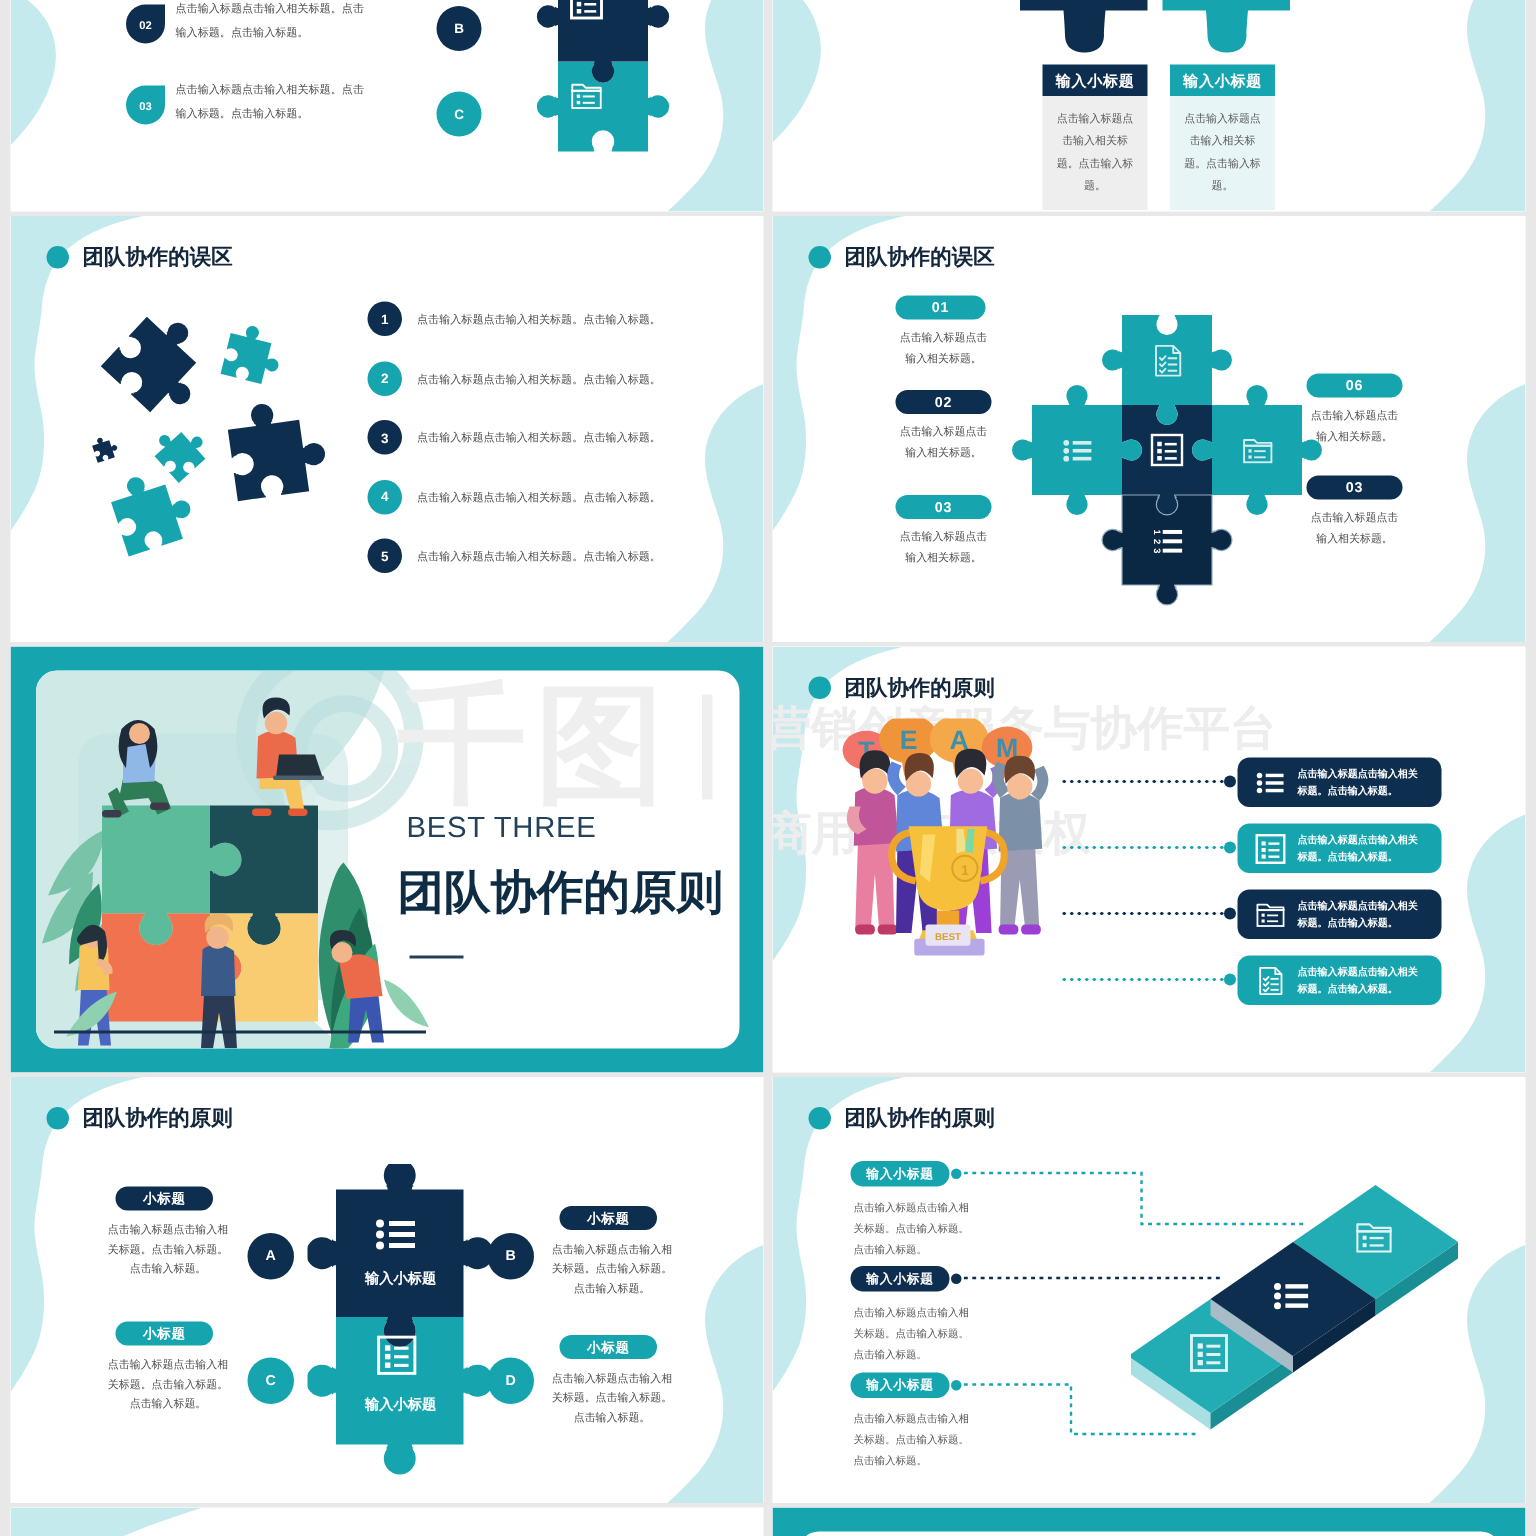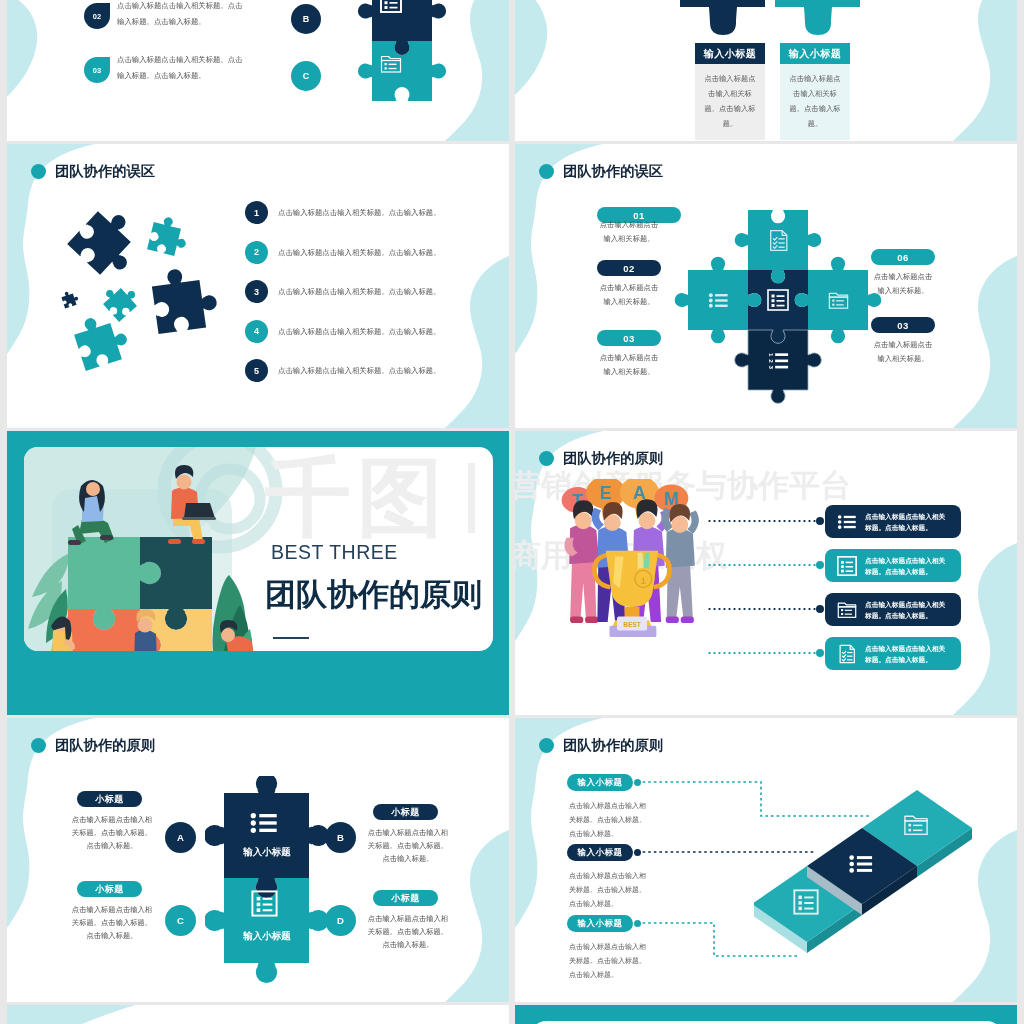--- a/index.html
+++ b/index.html
@@ -128,21 +128,21 @@
 <div class="slide sl-r r1">
       <svg class="bgsvg" viewBox="0 0 502 284" preserveAspectRatio="none">
         <rect width="502" height="284" fill="#ffffff"></rect>
         <path fill="#c5eaee" d="M0,0 L88,0 C70,4 52,10 38,22 C27,32 22,46 21,60 C20,74 16,88 16,100 C16,114 21,128 22,140 C23,154 22,166 18,178 C13,192 0,210 0,210 Z"></path>
         <path fill="#c5eaee" d="M502,112 C486,118 472,130 466,146 C458,166 468,186 473,204 C479,226 472,248 458,264 C449,274 438,284 438,284 L502,284 Z"></path>
       </svg>
       <div class="head">
         <span class="dot"></span>
         <span class="htxt">团队协作的误区</span>
       </div>
-      <div class="pill" style="left:82px;top:63px;width:84px;height:16px;background:#16a5ae;font-size:9.5px">01</div>
+      <div class="pill" style="left:82px;top:53px;width:60px;height:16px;background:#16a5ae;font-size:9.5px">01</div>
       <div class="ct" style="left:74px;top:74px;width:80px;font-size:7.3px;line-height:13.5px;text-align:center;color:#4e4e4e">点击输入标题点击
 输入相关标题。</div>
       <div class="pill" style="left:82px;top:116px;width:64px;height:16px;background:#0d2e4e;font-size:9.5px">02</div>
       <div class="ct" style="left:74px;top:137px;width:80px;font-size:7.3px;line-height:13.5px;text-align:center;color:#4e4e4e">点击输入标题点击
 输入相关标题。</div>
       <div class="pill" style="left:82px;top:186px;width:64px;height:16px;background:#16a5ae;font-size:9.5px">03</div>
       <div class="ct" style="left:74px;top:207px;width:80px;font-size:7.3px;line-height:13.5px;text-align:center;color:#4e4e4e">点击输入标题点击
 输入相关标题。</div>
       <div class="pill" style="left:356px;top:105px;width:64px;height:16px;background:#16a5ae;font-size:9.5px">06</div>
       <div class="ct" style="left:348px;top:126px;width:80px;font-size:7.3px;line-height:13.5px;text-align:center;color:#4e4e4e">点击输入标题点击
@@ -223,21 +223,21 @@
           </g>
           <rect x="17" y="22" width="27" height="5.5" fill="#ffffff"></rect>
           <g transform="rotate(90 9 38)">
             <text x="9" y="42" font-size="13" font-weight="bold" fill="#ffffff" text-anchor="middle" font-family="Liberation Sans,sans-serif">3</text>
           </g>
           <rect x="17" y="35" width="27" height="5.5" fill="#ffffff"></rect>
         </svg></div>
     </div>
 <div class="slide sl-l r2">
       <div style="position:absolute;left:0;top:0;width:502px;height:284px;background:#16a5ae"></div>
-      <div style="position:absolute;left:17px;top:16px;width:469px;height:204px;background:#fff;border-radius:14px;overflow:hidden">
+      <div style="position:absolute;left:17px;top:16px;width:469px;height:252px;background:#fff;border-radius:14px;overflow:hidden">
         <svg style="position:absolute;left:0;top:0" viewBox="0 0 469 252" width="469" height="252">
           <path fill="#cfe9e7" d="M0,0 L232,0 C224,30 206,54 184,74 C160,96 136,112 132,140 C128,172 152,206 176,226 C190,238 206,252 206,252 L0,252 Z"></path>
           <g opacity=".55">
             <circle cx="196" cy="44" r="56" fill="none" stroke="#b7dcdb" stroke-width="13"></circle>
             <circle cx="206" cy="52" r="30" fill="none" stroke="#b7dcdb" stroke-width="11"></circle>
             <circle cx="176" cy="84" r="11" fill="#eef6f5"></circle>
           </g>
         </svg>
         <div class="wm" style="left:241px;top:2px;font-size:86px;font-weight:bold;color:#efefef;letter-spacing:6px;line-height:96px;white-space:nowrap">千图</div>
         <div class="wm" style="left:444px;top:16px;width:7px;height:70px;background:#efefef"></div>

